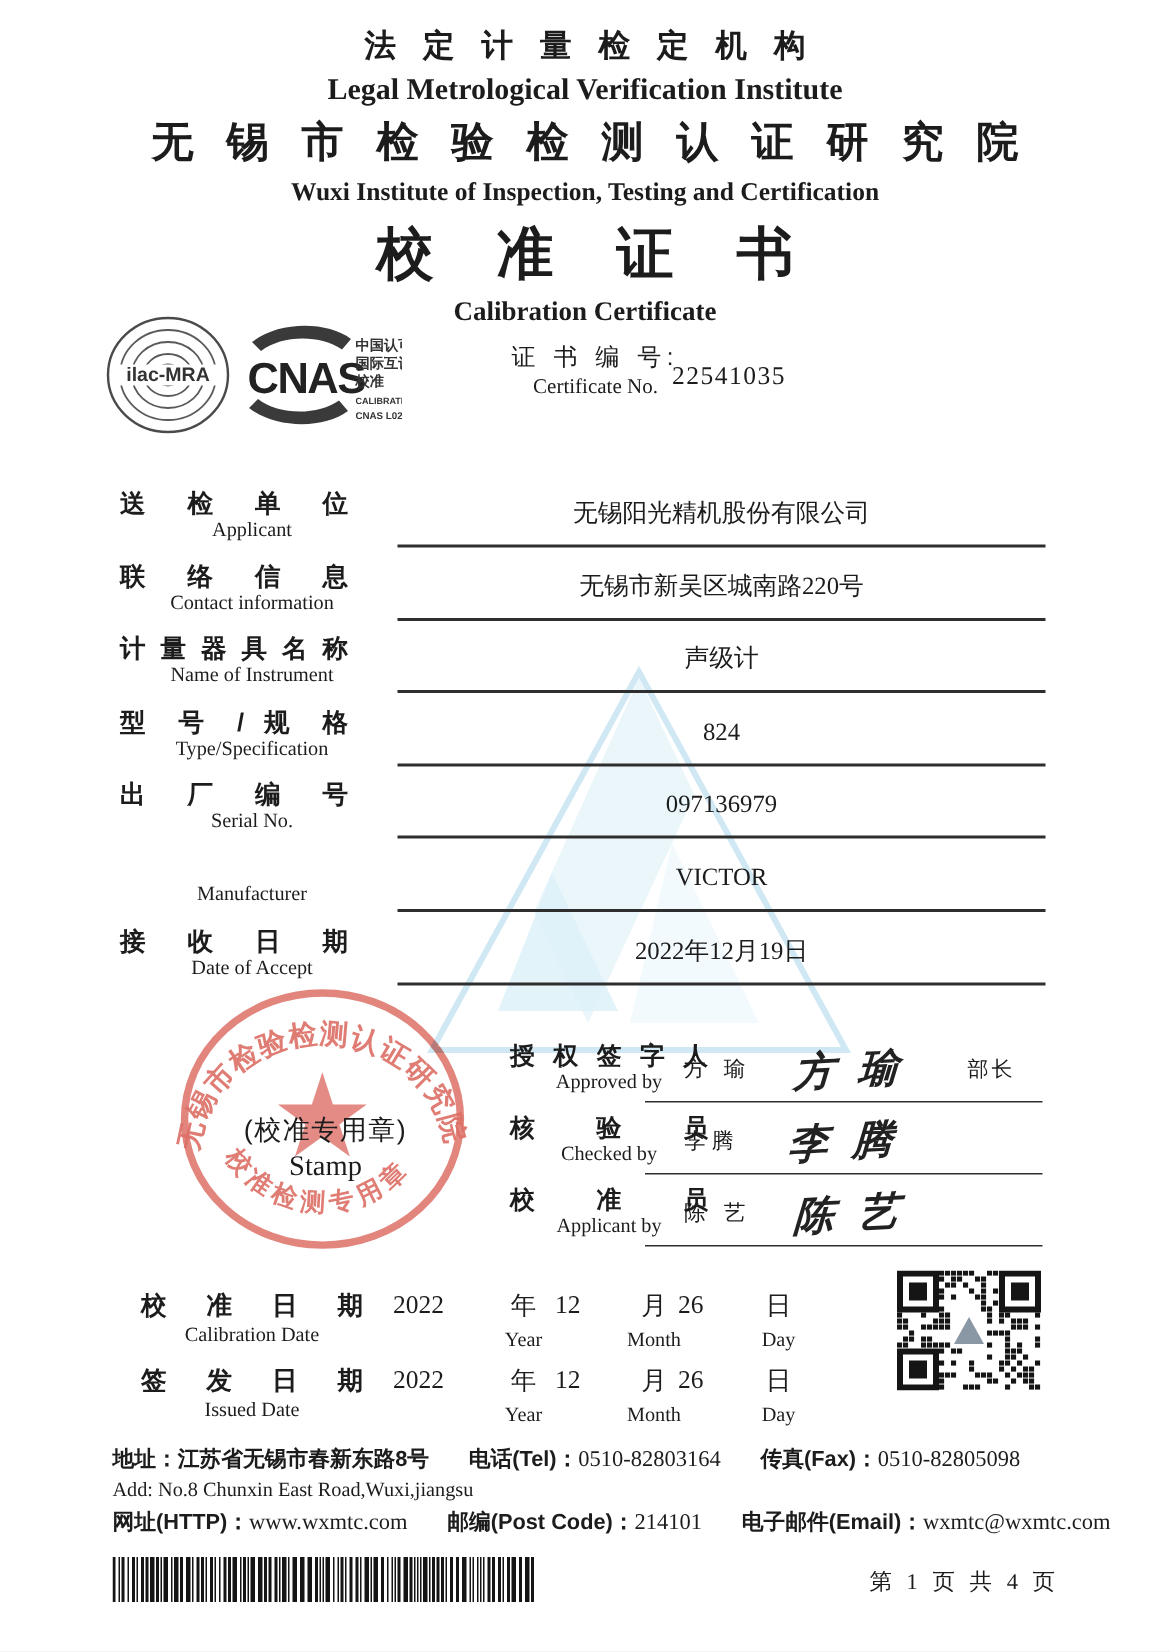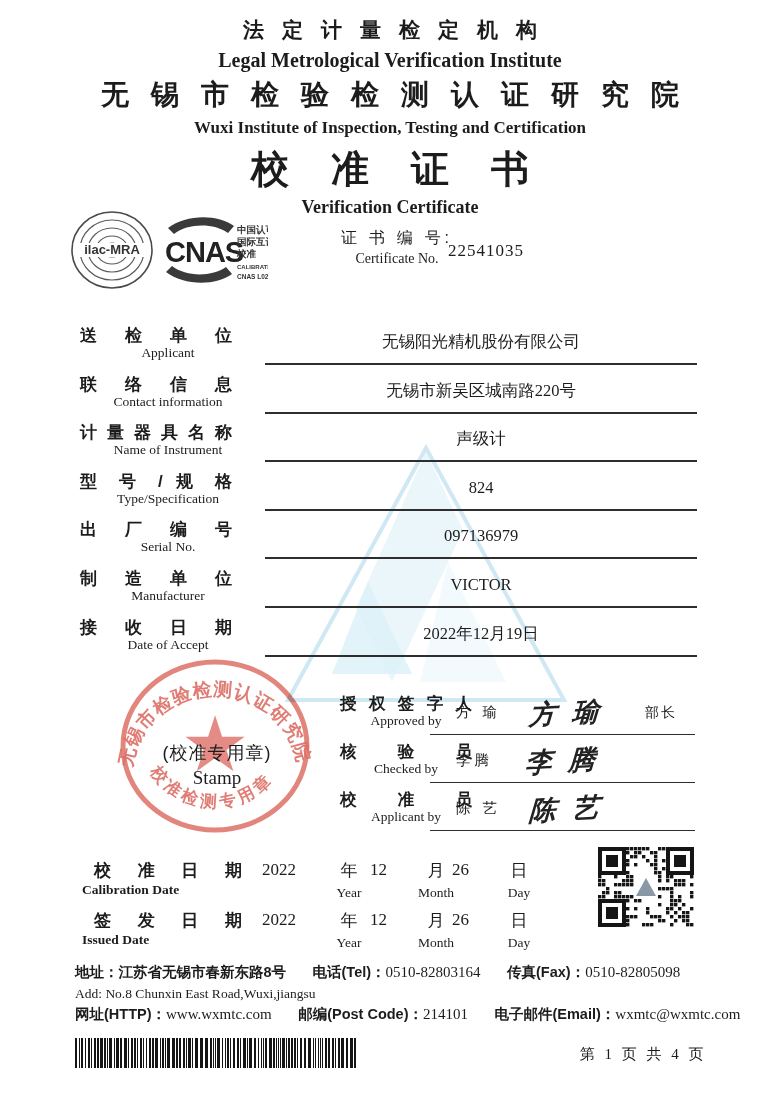--- a/index.html
+++ b/index.html
@@ -55,21 +55,21 @@
   .stamp-overlay-en{font-size:19px;display:block;margin-top:2px;}
 
   
   .watermark{left:270px;top:430px;width:312px;height:292px;opacity:.55;pointer-events:none;}
 
   
   .date-table{left:0;top:857px;width:780px;}
   .drow{position:relative;height:50px;}
   .dlab-cn{position:absolute;left:94px;top:2px;width:148px;font-size:17px;font-weight:600;
            text-align:justify;text-align-last:justify;}
-  .dlab-en{position:absolute;left:82px;top:25px;width:172px;font-size:13.5px;font-weight:bold;}
+  .dlab-en{position:absolute;left:82px;top:25px;width:172px;text-align:center;font-size:13.5px;}
   .dcell{position:absolute;top:2px;text-align:center;}
   .dcell .cn{font-size:17px;font-weight:500;display:block;}
   .dcell .en{font-size:13.5px;display:block;margin-top:3px;}
   .dnum{position:absolute;top:3px;text-align:left;font-size:17px;}
   .p-year{left:262px;width:56px;}  .u-year{left:326px;width:46px;}
   .p-month{left:370px;width:38px;} .u-month{left:406px;width:60px;}
   .p-day{left:452px;width:40px;}   .u-day{left:496px;width:46px;}
 
   
   .qr{left:598px;top:847px;width:96px;height:80px;}
@@ -94,21 +94,21 @@
     <polygon points="156,22 193,100 122,252 86,178" fill="#cde8f5" opacity="0.75"></polygon>
     <polygon points="98,152 62,244 142,244" fill="#bfe2f2" opacity="0.8"></polygon>
     <polygon points="178,132 236,252 150,252" fill="#ddeff8" opacity="0.65"></polygon>
   </svg>
 
   <div class="abs ctr h-org-cn">法定计量检定机构</div>
   <div class="abs ctr h-org-en serif">Legal Metrological Verification Institute</div>
   <div class="abs ctr h-inst-cn">无锡市检验检测认证研究院</div>
   <div class="abs ctr h-inst-en serif">Wuxi Institute of Inspection, Testing and Certification</div>
   <div class="abs ctr h-title">校准证书</div>
-  <div class="abs ctr h-title-en serif">Verification Certificate</div>
+  <div class="abs ctr h-title-en serif">Calibration Certificate</div>
 
   <svg class="abs accred" viewBox="0 0 200 90">
     <g>
       <ellipse cx="44" cy="44" rx="40" ry="38" fill="none" stroke="#4a4a4a" stroke-width="1.6"></ellipse>
       <ellipse cx="44" cy="44" rx="32" ry="30" fill="none" stroke="#5a5a5a" stroke-width="1.2"></ellipse>
       <ellipse cx="44" cy="44" rx="24" ry="22" fill="none" stroke="#5a5a5a" stroke-width="1.2"></ellipse>
       <ellipse cx="44" cy="44" rx="16" ry="14" fill="none" stroke="#5a5a5a" stroke-width="1.2"></ellipse>
       <ellipse cx="44" cy="44" rx="8" ry="7" fill="none" stroke="#5a5a5a" stroke-width="1.2"></ellipse>
       <rect x="6" y="37" width="76" height="14" fill="#ffffff"></rect>
       <text x="44" y="48" text-anchor="middle" font-size="13" font-weight="bold" fill="#333">ilac-MRA</text>
@@ -151,21 +151,20 @@
       <span class="lab-cn">型 号 / 规 格</span>
       <span class="lab-en serif">Type/Specification</span>
       <span class="ival serif">824</span>
     </div>
     <div class="irow">
       <span class="lab-cn">出 厂 编 号</span>
       <span class="lab-en serif">Serial No.</span>
       <span class="ival serif">097136979</span>
     </div>
     <div class="irow">
-      <span class="lab-cn">制 造 单 位</span>
       <span class="lab-en serif">Manufacturer</span>
       <span class="ival serif">VICTOR</span>
     </div>
     <div class="irow">
       <span class="lab-cn">接 收 日 期</span>
       <span class="lab-en serif">Date of Accept</span>
       <span class="ival serif">2022年12月19日</span>
     </div>
   </div>
 

